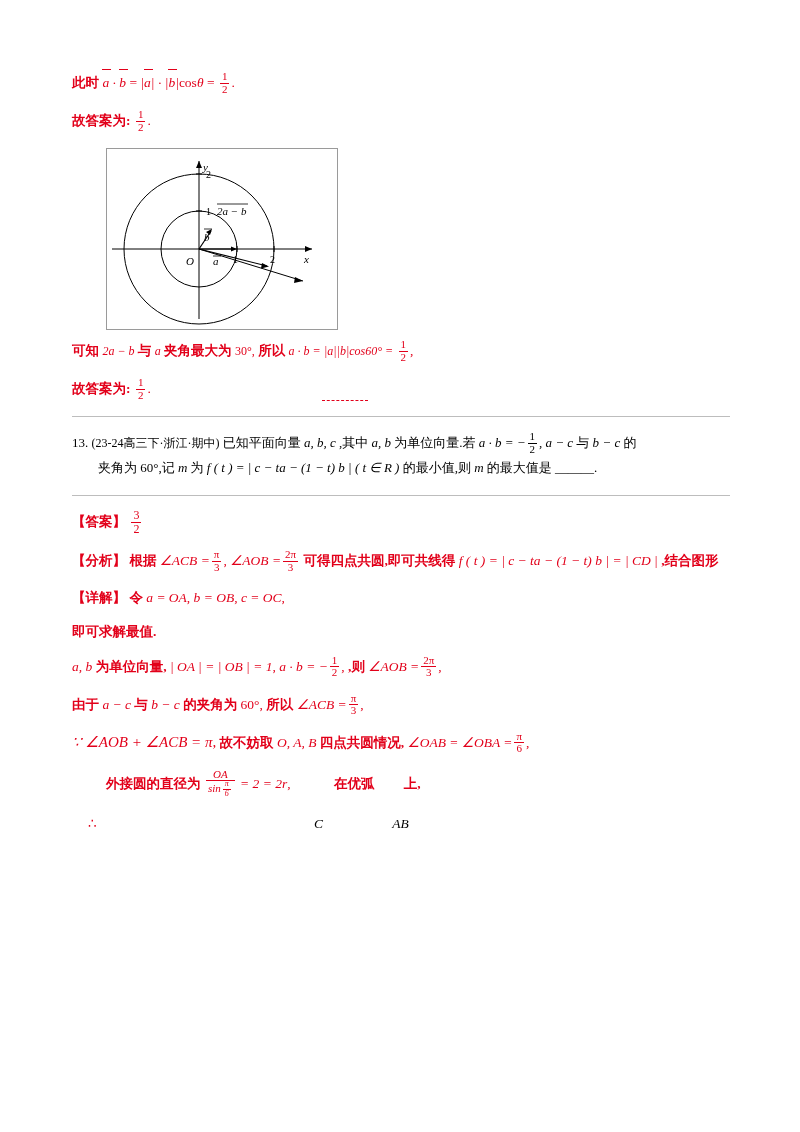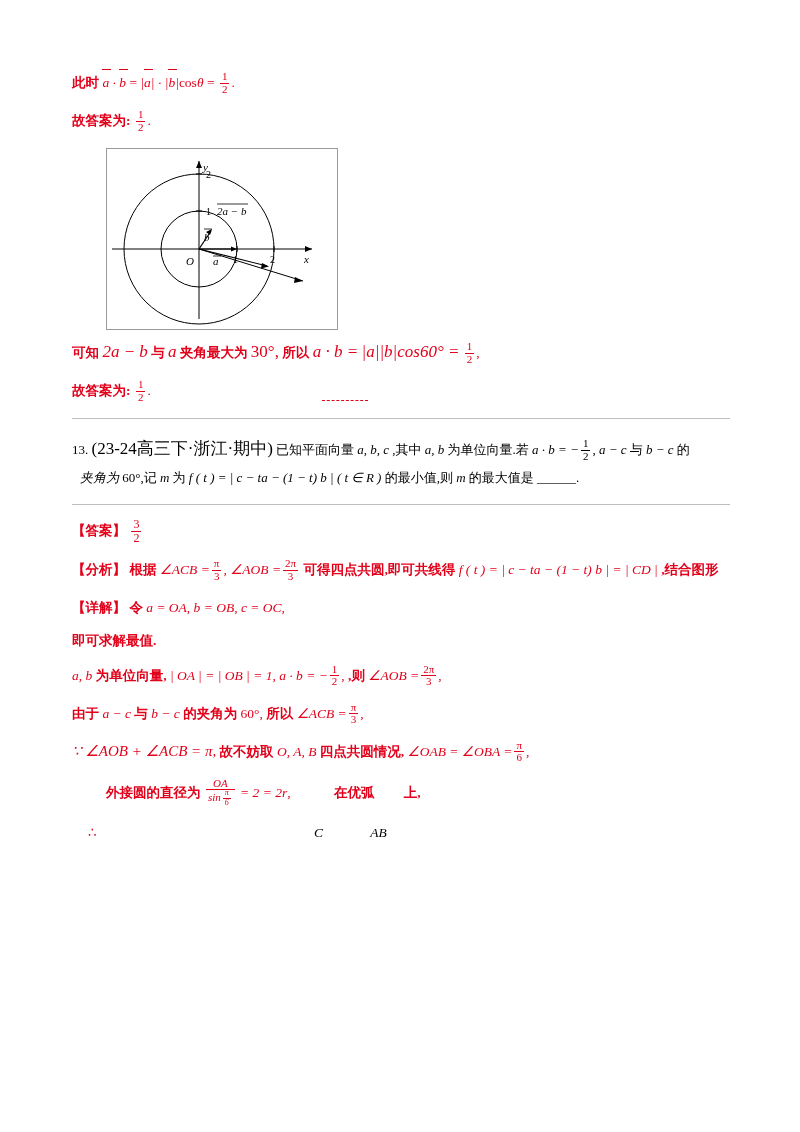--- a/index.html
+++ b/index.html
@@ -67,21 +67,21 @@
     margin: 4px 0 10px 34px;
     position: relative;
     background: #fff;
   }
   .dashed-line {
     position: absolute;
     left: 322px;
     width: 46px;
     border-top: 1px dashed #e2001a;
   }
-  .small { font-size: 17px; }
+  .small { font-size: 12px; }
   .tiny { font-size: 15px; }
 
   .indent1 { margin-left: 34px; }
   .qtext { line-height: 1.9; font-size: 13px; }
 </style>
 </head>
 <body>
 
 <div class="page">
 
@@ -195,21 +195,21 @@
     <span class="it">a, b, c</span>
     <span>,其中</span>
     <span class="it">a, b</span>
     <span>为单位向量.若</span>
     <span class="it">a · b = −</span><span class="frac"><span class="num">1</span><span class="den">2</span></span><span>,</span>
     <span class="it">a − c</span>
     <span>与</span>
     <span class="it">b − c</span>
     <span>的</span>
     <br>
-    <span style="margin-left:8px;font-style:italic;">夹角为</span>
+    <span style="margin-left:26px;">夹角为</span>
     <span>60°,记</span>
     <span class="it">m</span>
     <span>为</span>
     <span class="it">f ( t ) = | c − ta − (1 − t) b |</span>
     <span class="it">( t ∈ R )</span>
     <span>的最小值,则</span>
     <span class="it">m</span>
     <span>的最大值是</span>
     <span>______.</span>
   </div>
@@ -278,16 +278,16 @@
       <span class="num it">OA</span>
       <span class="den it"><span>sin</span><span class="frac" style="font-size:8px;"><span class="num">π</span><span class="den">6</span></span></span>
     </span>
     <span class="it">= 2 = 2r</span><span>,</span>
     <span style="margin-left:40px;text-align:right;" class="bold">在优弧</span>
     <span style="margin-left:26px;" class="bold">上,</span>
   </div>
   <div class="line indent1">
     <span class="red" style="margin-left:-18px;">∴</span>
     <span class="it" style="margin-left:214px;">C</span>
-    <span class="it" style="margin-left:44px;">AB</span>
+    <span class="it" style="margin-left:66px;">AB</span>
   </div>
 
 </div>
 
 </body></html>

